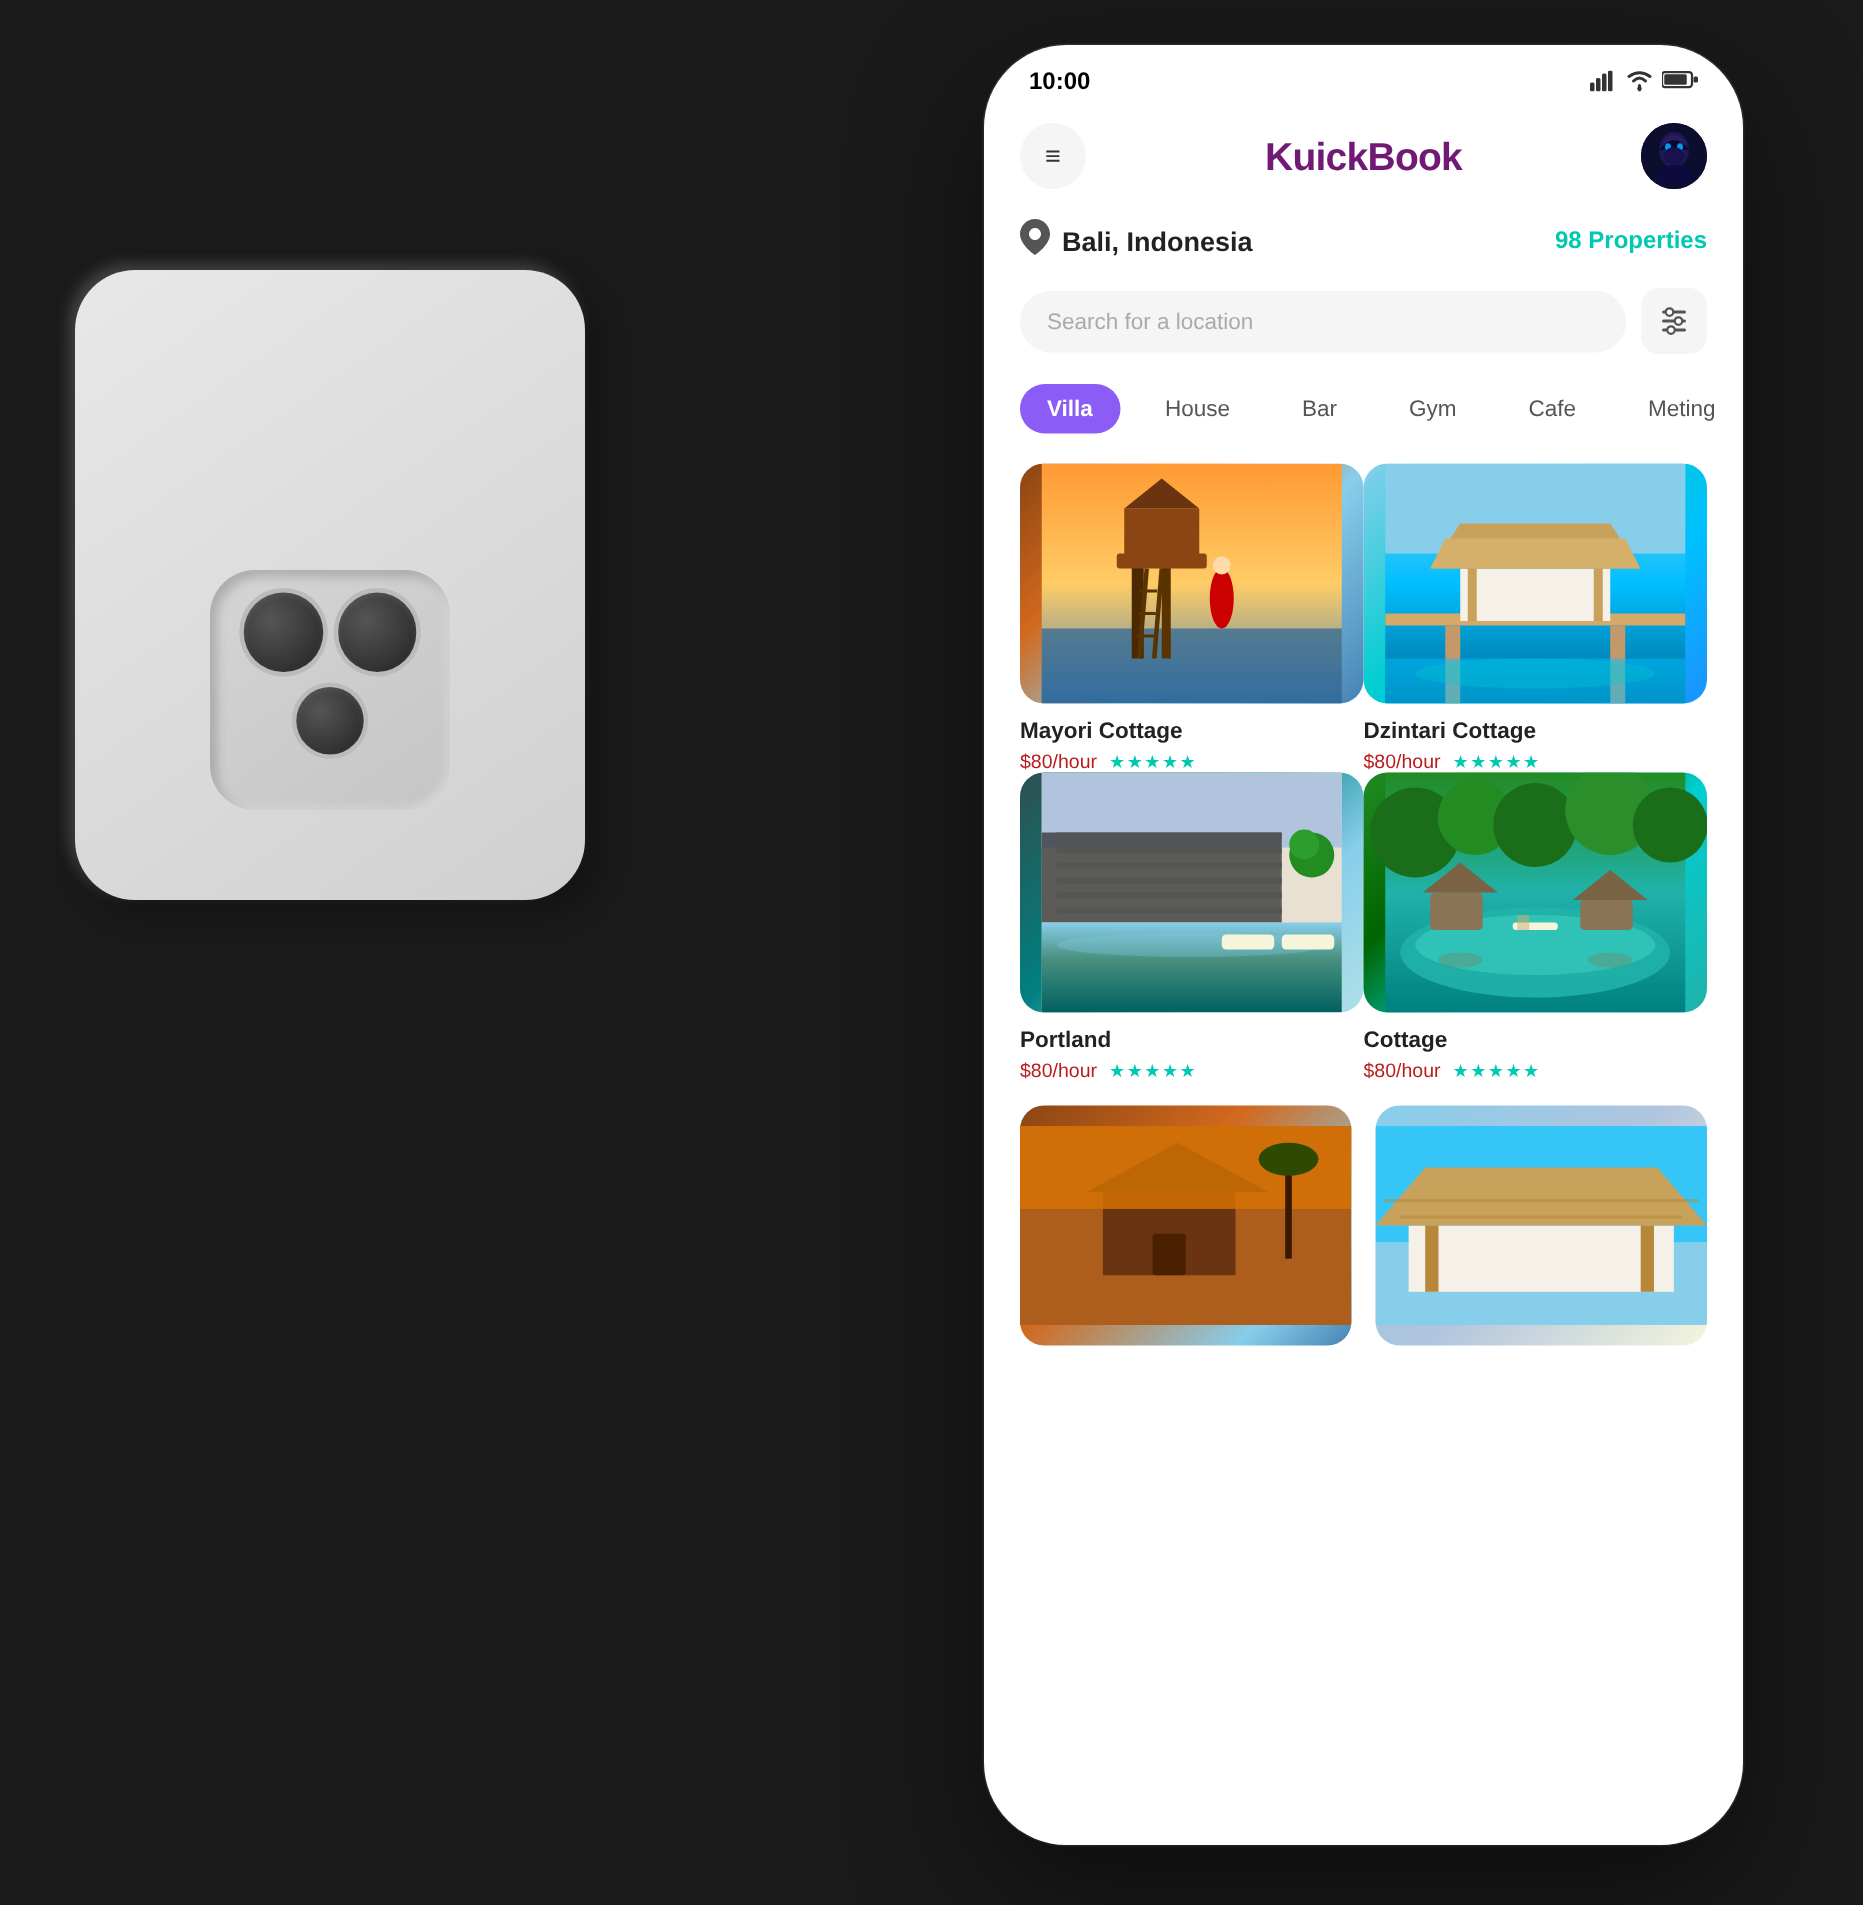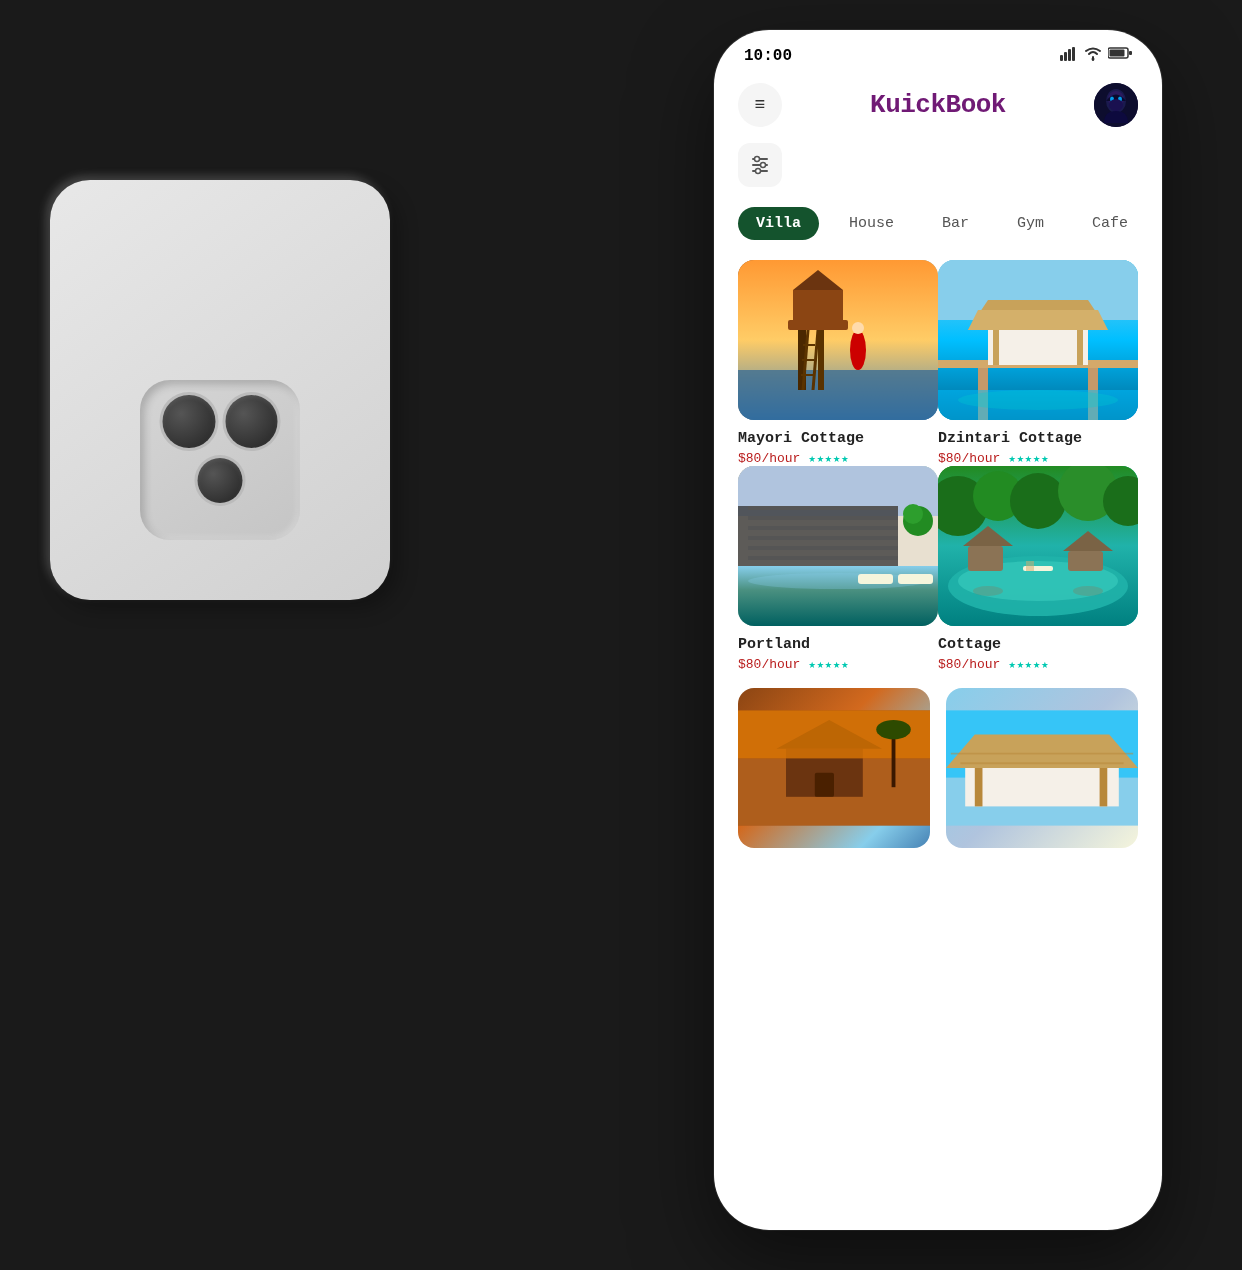--- a/index.html
+++ b/index.html
@@ -65,28 +65,27 @@
       justify-self: center;
       width: 45px;
       height: 45px;
     }
 
     
     .phone-container {
       position: absolute;
       right: 80px;
       top: 30px;
-      width: 448px;
+      width: 506px;
       height: 1200px;
       background: white;
       border-radius: 55px;
       box-shadow: 0 30px 80px rgba(0,0,0,0.5), 0 0 0 1px rgba(255,255,255,0.1);
       overflow: hidden;
       z-index: 10;
-      font-family: Liberation Mono, monospace;
     }
 
     
     .status-bar {
       display: flex;
       justify-content: space-between;
       align-items: center;
       padding: 16px 30px 8px;
       font-size: 15px;
       font-weight: 600;
@@ -195,21 +194,21 @@
     .tab {
       padding: 8px 18px;
       border-radius: 25px;
       font-size: 15px;
       font-weight: 500;
       cursor: pointer;
       white-space: nowrap;
       color: #555;
     }
     .tab.active {
-      background: #14532d;
+      background: #8b5cf6;
       color: white;
       font-weight: 600;
     }
 
     
     .property-grid {
       display: grid;
       grid-template-columns: 1fr 1fr;
       padding: 0 24px;
       overflow: hidden;
@@ -323,22 +322,36 @@
           <ellipse cx="26" cy="16" rx="2" ry="2.5" fill="#00aaff" opacity="0.9"></ellipse>
 
           <ellipse cx="22" cy="22" rx="7" ry="6" fill="#1a1050"></ellipse>
 
           <path d="M10 40 Q10 28 22 28 Q34 28 34 40" fill="#0d0a3e"></path>
         </svg>
       </div>
     </div>
   </div>
 
+  <div class="location-bar">
+    <div class="location-left">
+      <span class="location-pin">
+        <svg width="20" height="24" viewBox="0 0 20 24">
+            <path d="M10 0C4.5 0 0 4.5 0 10C0 17.5 10 24 10 24S20 17.5 20 10C20 4.5 15.5 0 10 0ZM10 14C7.8 14 6 12.2 6 10S7.8 6 10 6S14 7.8 14 10S12.2 14 10 14Z" fill="#555"></path>
+          </svg>
+      </span>
+      <span class="location-text">Bali, Indonesia</span>
+    </div>
+    <span class="properties-count"><span>98</span>&nbsp;<span>Properties</span></span>
+  </div>
 
   <div class="search-bar">
+    <div class="search-input-wrap">
+      <span class="search-placeholder">Search for a location</span>
+    </div>
     <div class="filter-btn">
       <svg width="22" height="22" viewBox="0 0 22 22">
         <line x1="4" y1="5" x2="18" y2="5" stroke="#555" stroke-width="2" stroke-linecap="round"></line>
         <line x1="4" y1="11" x2="18" y2="11" stroke="#555" stroke-width="2" stroke-linecap="round"></line>
         <line x1="4" y1="17" x2="18" y2="17" stroke="#555" stroke-width="2" stroke-linecap="round"></line>
         <circle cx="8" cy="5" r="2.5" fill="white" stroke="#555" stroke-width="1.5"></circle>
         <circle cx="14" cy="11" r="2.5" fill="white" stroke="#555" stroke-width="1.5"></circle>
         <circle cx="9" cy="17" r="2.5" fill="white" stroke="#555" stroke-width="1.5"></circle>
       </svg>
     </div>

